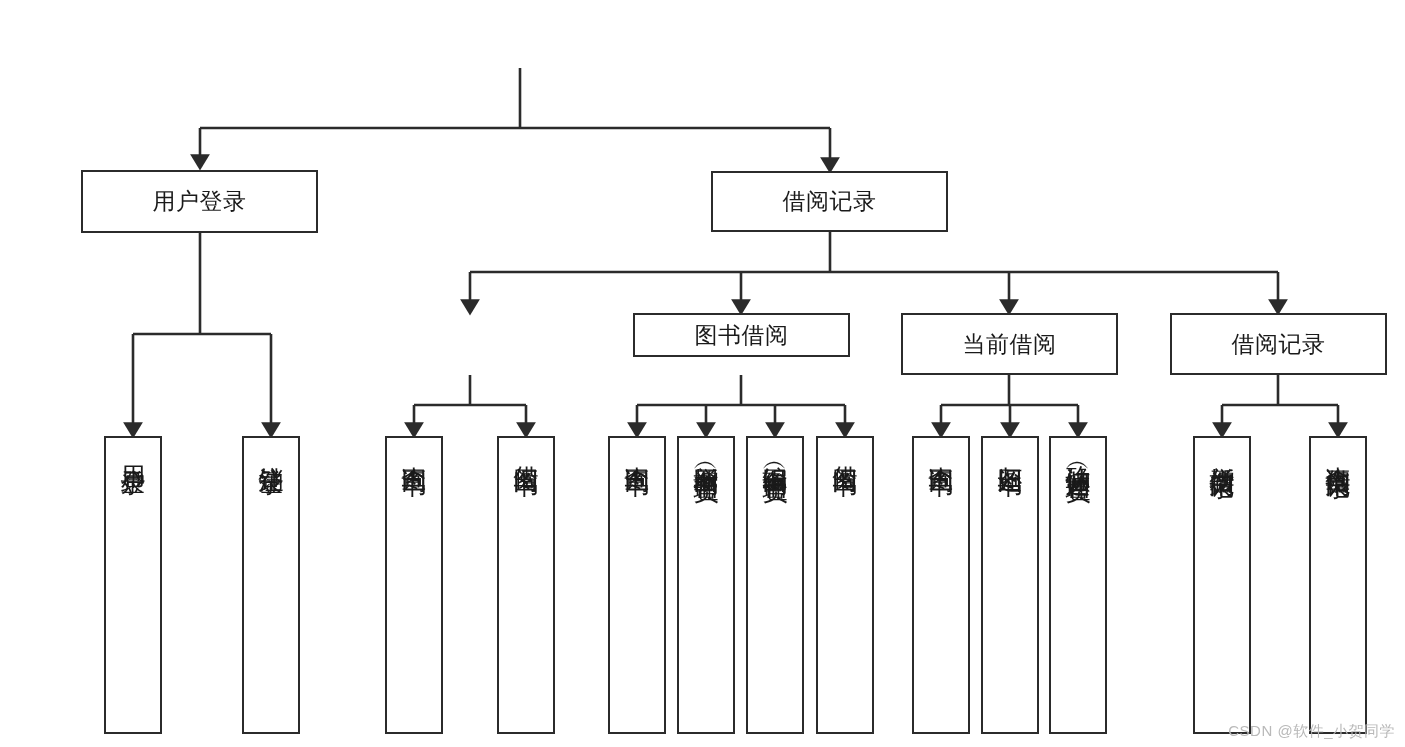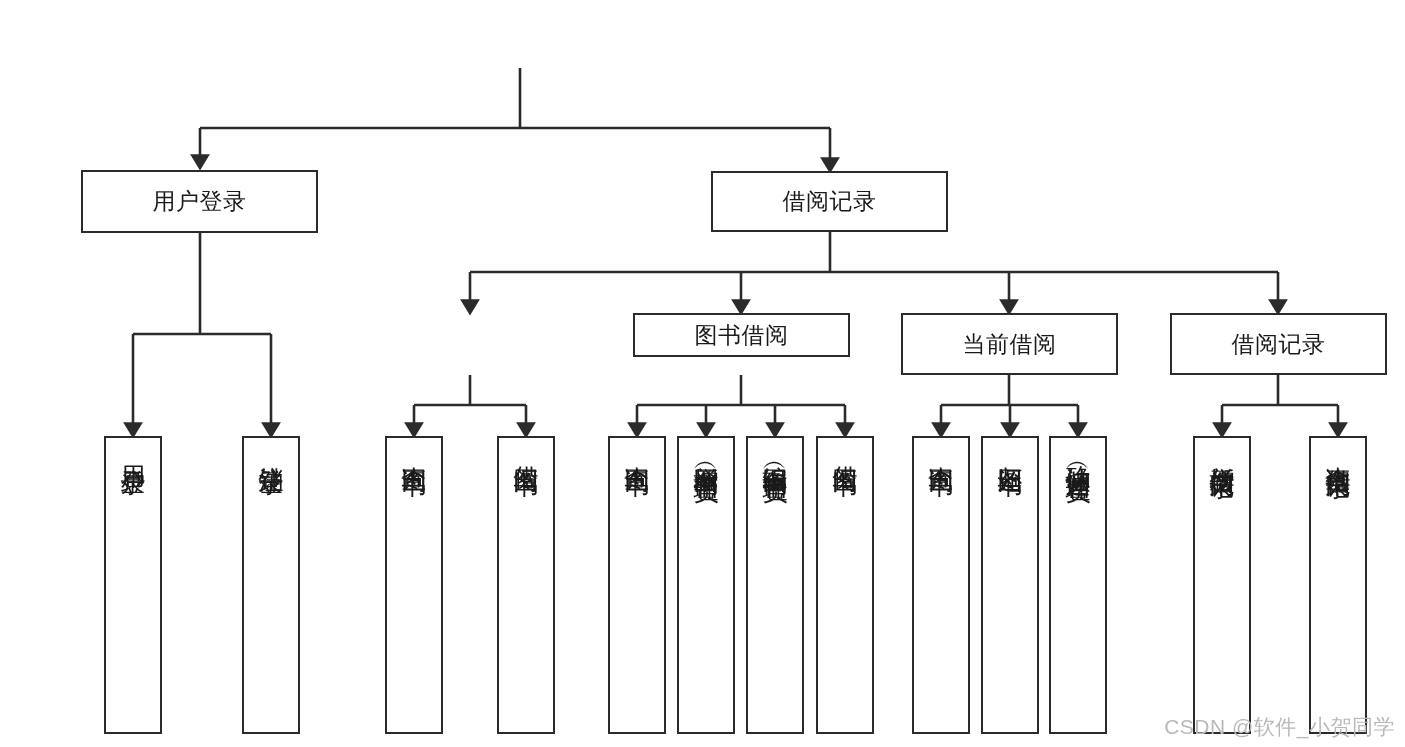--- a/index.html
+++ b/index.html
@@ -60,21 +60,21 @@
     writing-mode: vertical-rl;
     text-orientation: upright;
     font-size: 25px;
     line-height: 1.08;
     letter-spacing: 2px;
   }
   .watermark {
     position: absolute;
     right: 10px;
     bottom: 6px;
-    font-size: 21px;
+    font-size: 15px;
     color: #b9b9b9;
     letter-spacing: 0.5px;
     white-space: nowrap;
     z-index: 3;
     font-family: "Liberation Sans", "DejaVu Sans", sans-serif;
   }
 </style>
 </head>
 <body>
 

